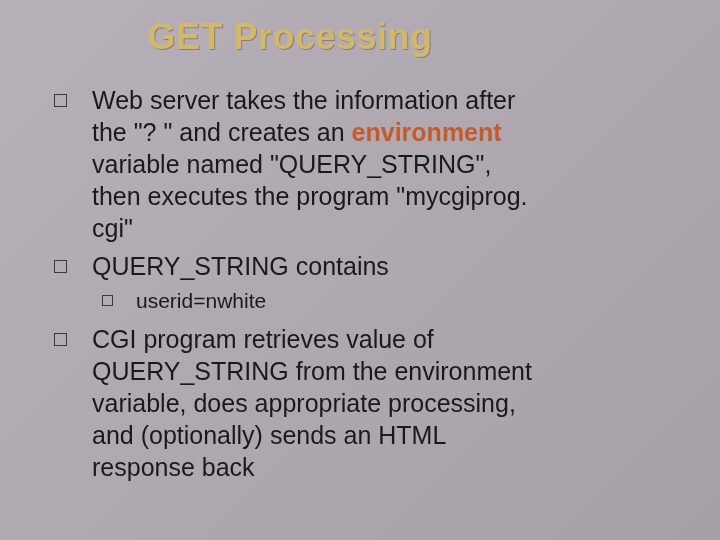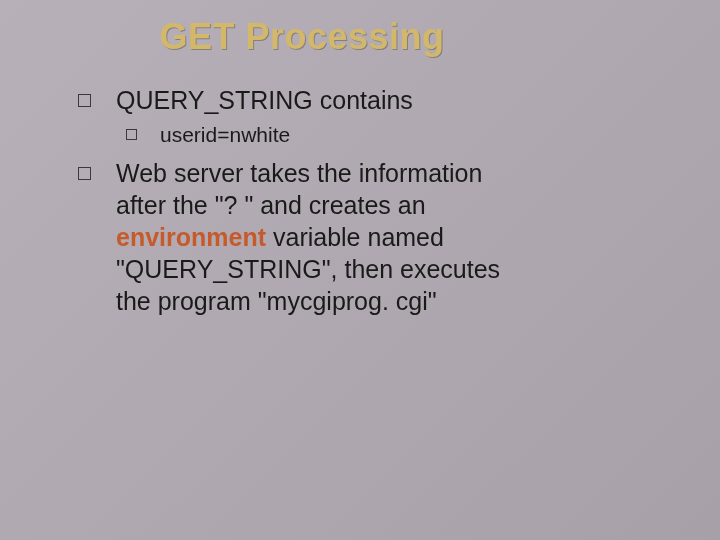--- a/index.html
+++ b/index.html
@@ -5,21 +5,21 @@
   * { margin: 0; padding: 0; box-sizing: border-box; }
   html, body { width: 720px; height: 540px; overflow: hidden; }
   body {
     background: linear-gradient(135deg, #b8b0b8 0%, #b0a8b0 50%, #a8a0a8 100%);
     font-family: Arial, Helvetica, sans-serif;
     color: #1a1a1a;
   }
   .slide {
     width: 580px;
     height: 540px;
-    padding: 18px 48px 30px 72px;
+    padding: 18px 48px 30px 48px;
   }
   .title {
     text-align: center;
     font-family: "Trebuchet MS", "Lucida Sans", sans-serif;
     font-size: 36px;
     line-height: 1.05;
     color: #d3b86a;
     text-shadow: 1px 1px 0 rgba(60,60,60,0.4);
     font-weight: 600;
     letter-spacing: 0.5px;
@@ -75,30 +75,34 @@
 <div class="slide">
 
   <h1 class="title">
     <span>GET Processing</span><br>
   </h1>
 
   <ul class="bullets">
 
     <li>
       <span class="bullet-box"></span>
+      <span>Web server takes the information after the "? " and creates an </span><span class="emph">environment</span><span> variable named "QUERY_STRING", then executes the program "mycgiprog. cgi"</span>
+    </li>
+
+    <li>
+      <span class="bullet-box"></span>
       <span>QUERY_STRING contains</span>
       <ul class="sub-bullets">
         <li>
           <span class="sub-bullet-box"></span>
           <span>userid=nwhite</span>
         </li>
       </ul>
     </li>
 
     <li>
       <span class="bullet-box"></span>
-      <span>Web server takes the information after the "? " and creates an </span><span class="emph">environment</span><span> variable named "QUERY_STRING", then executes the program "mycgiprog. cgi"</span>
+      <span>CGI program retrieves value of QUERY_STRING from the environment variable, does appropriate processing, and (optionally) sends an HTML response back</span>
     </li>
-
 
   </ul>
 
 </div>
 
 </body></html>

